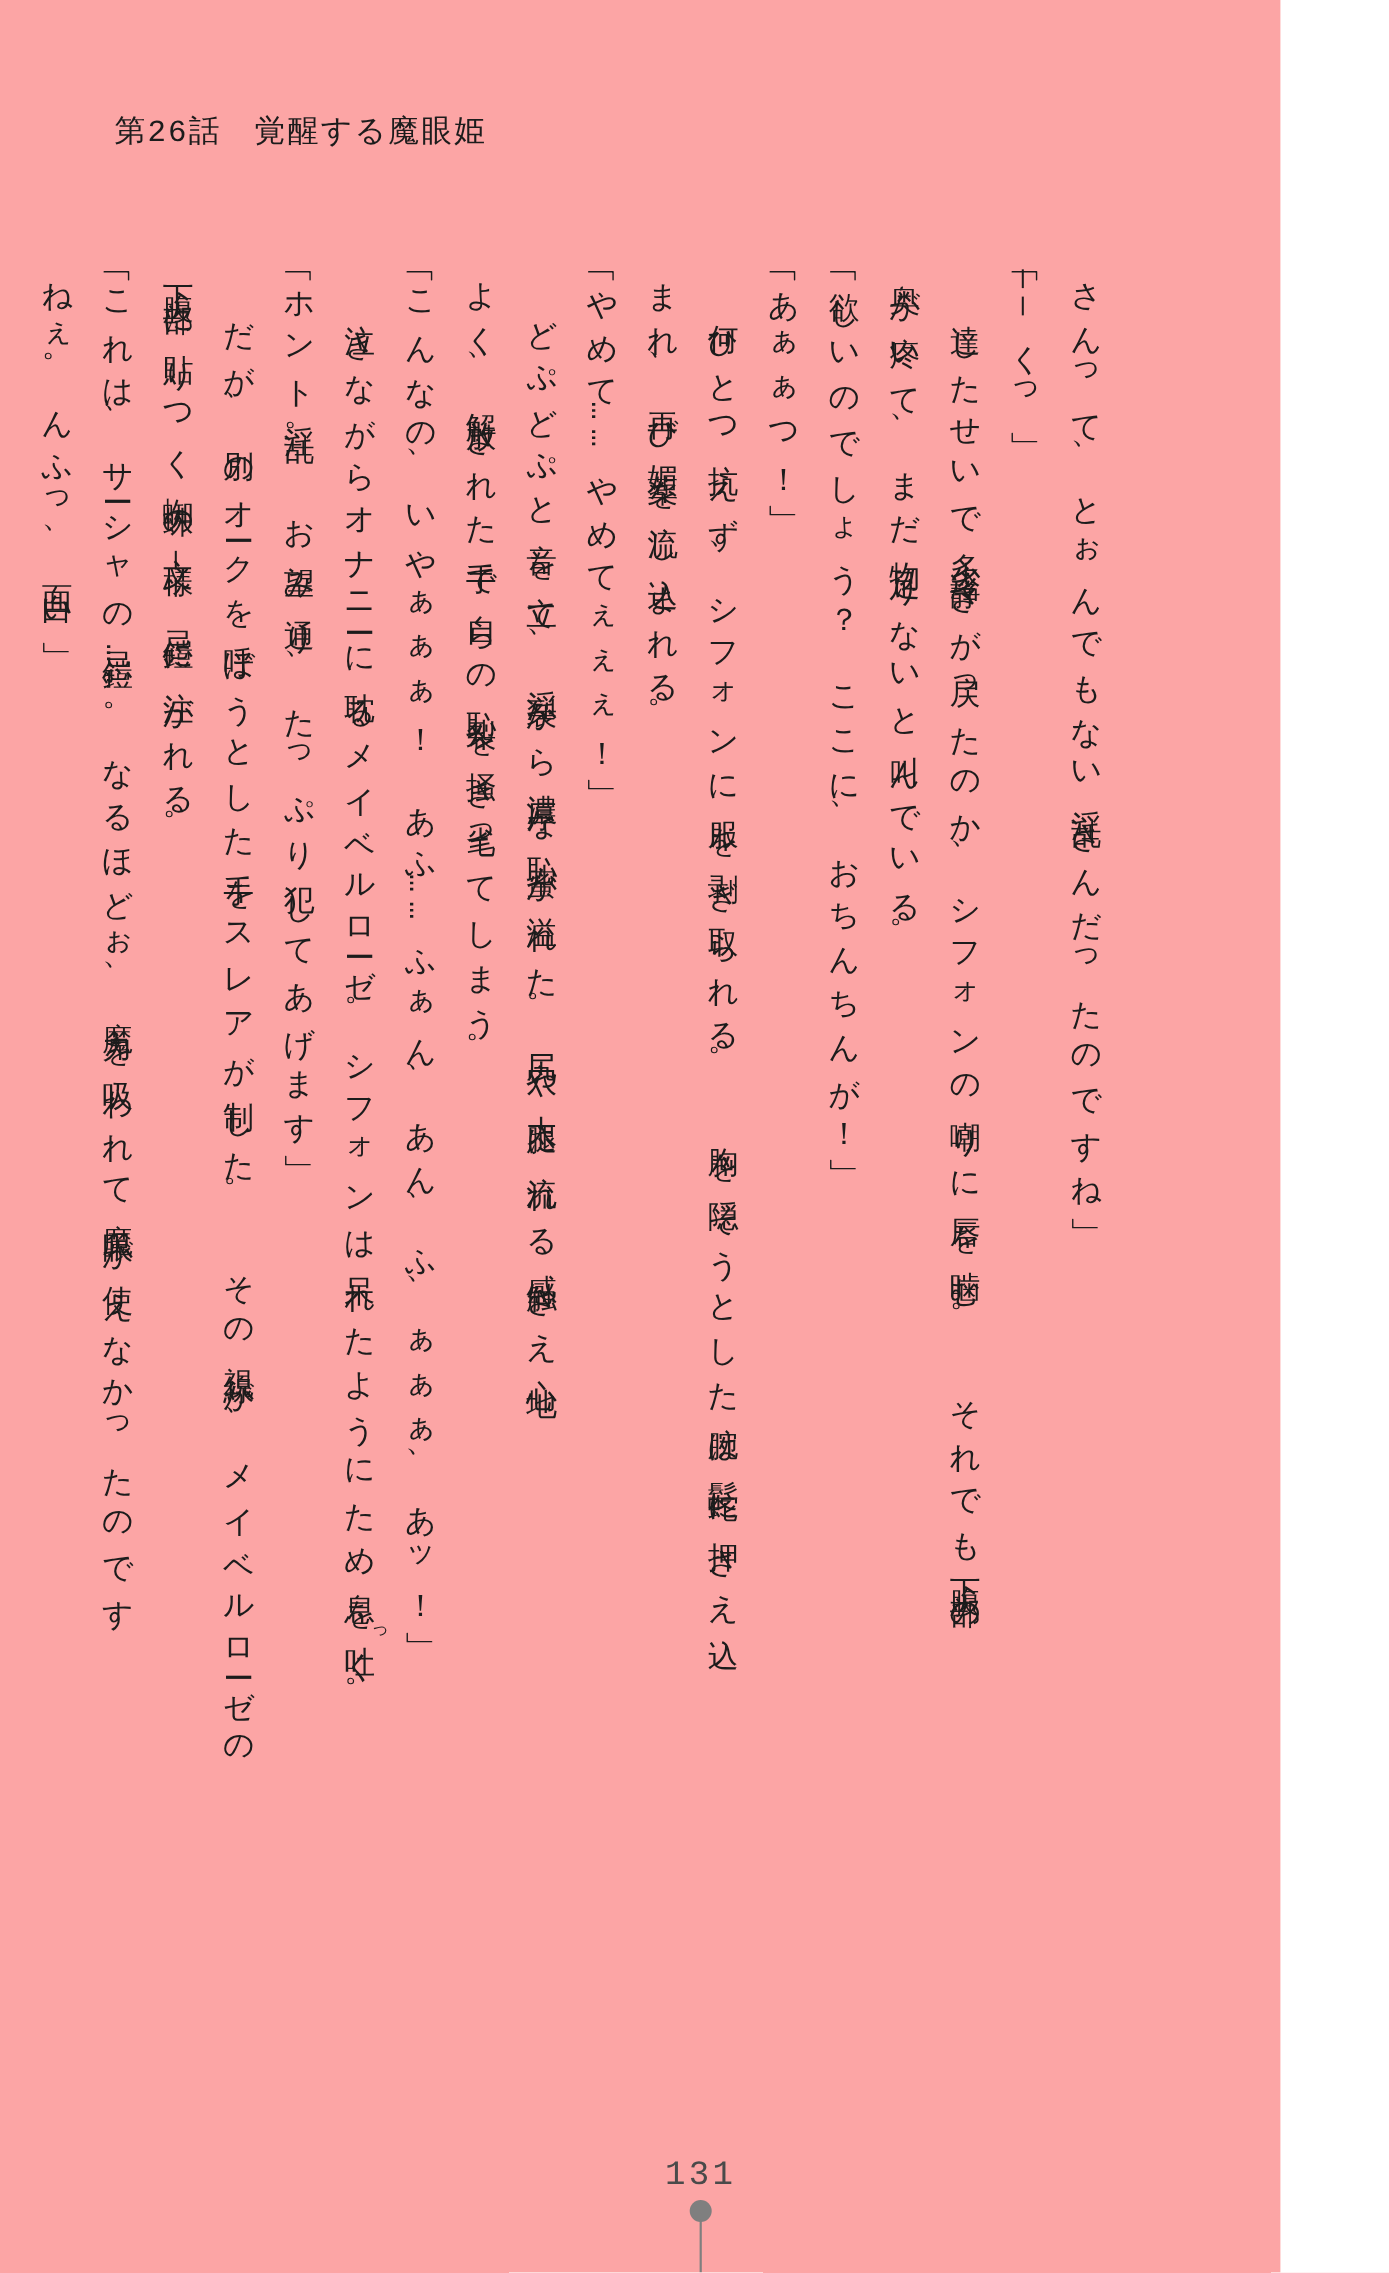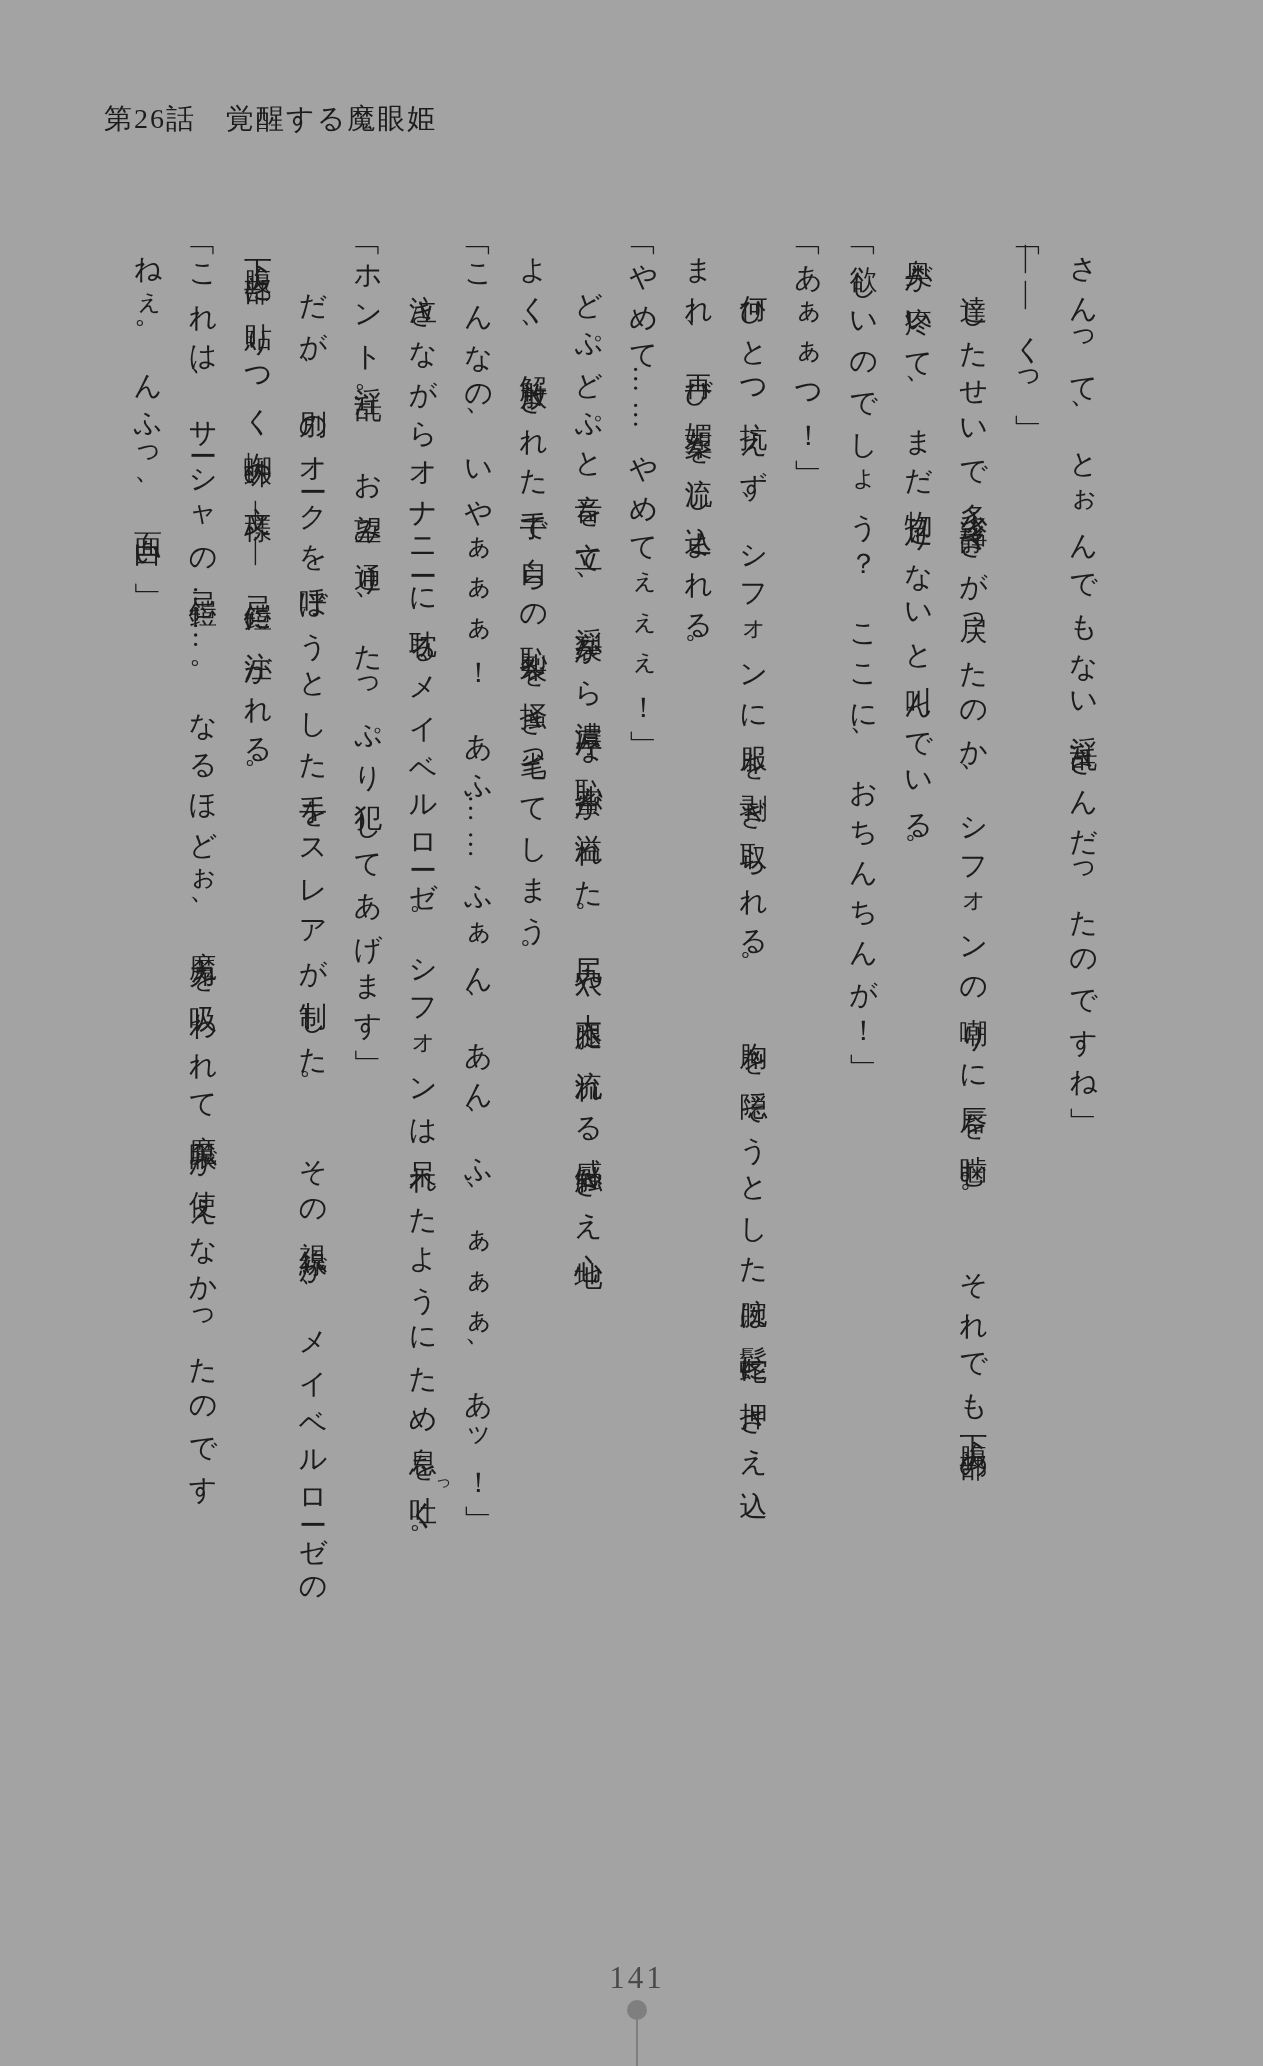--- a/index.html
+++ b/index.html
@@ -2,25 +2,25 @@
 <html lang="ja"><head>
 <meta charset="utf-8">
 <style>
   html, body {
     margin: 0;
     padding: 0;
     background: #ffffff;
   }
   .page {
     position: relative;
-    width: 1263px;
+    width: 1164px;
     height: 2066px;
-    background: #a3a3a3;
+    background: #fca5a5;
     overflow: hidden;
-    font-family: Liberation Serif, serif;
+    font-family: Liberation Mono, monospace;
     color: #1c1c1c;
   }
   .chapter-header {
     position: absolute;
     left: 104px;
     top: 100px;
     font-size: 28px;
     letter-spacing: 2px;
     white-space: pre;
     color: #1c1c1c;
@@ -96,18 +96,18 @@
     <div class="tline">よく、解放された手で自らの恥裂を掻き毟ってしまう。</div>
     <div class="tline">「こんなの、いやぁぁぁ！　あふ……ふぁん、あん、ふ、ぁぁぁ、あッ！」</div>
     <div class="tline"><span>　泣きながらオナニーに耽るメイベルローゼ。シフォンは呆れたようにため息を</span><ruby><span>吐</span><rt>つ</rt></ruby><span>く。</span></div>
     <div class="tline">「ホント淫乱。　お望み通り、たっぷり犯してあげます」</div>
     <div class="tline">　だが、別のオークを呼ぼうとした手をスレアが制した。　その視線が、メイベルローゼの</div>
     <div class="tline">下腹部に貼りつく蜘蛛の文様——忌鎧に注がれる。</div>
     <div class="tline">「これは、サーシャの忌鎧……。なるほどぉ、魔力を吸われて魔眼が使えなかったのです</div>
     <div class="tline">ねぇ。んふっ、面白い」</div>
   </div>
 
-  <div class="page-number">141</div>
+  <div class="page-number">131</div>
 
   <div class="footer-dot"></div>
   <div class="footer-line"></div>
 
 </div>
 
 </body></html>

